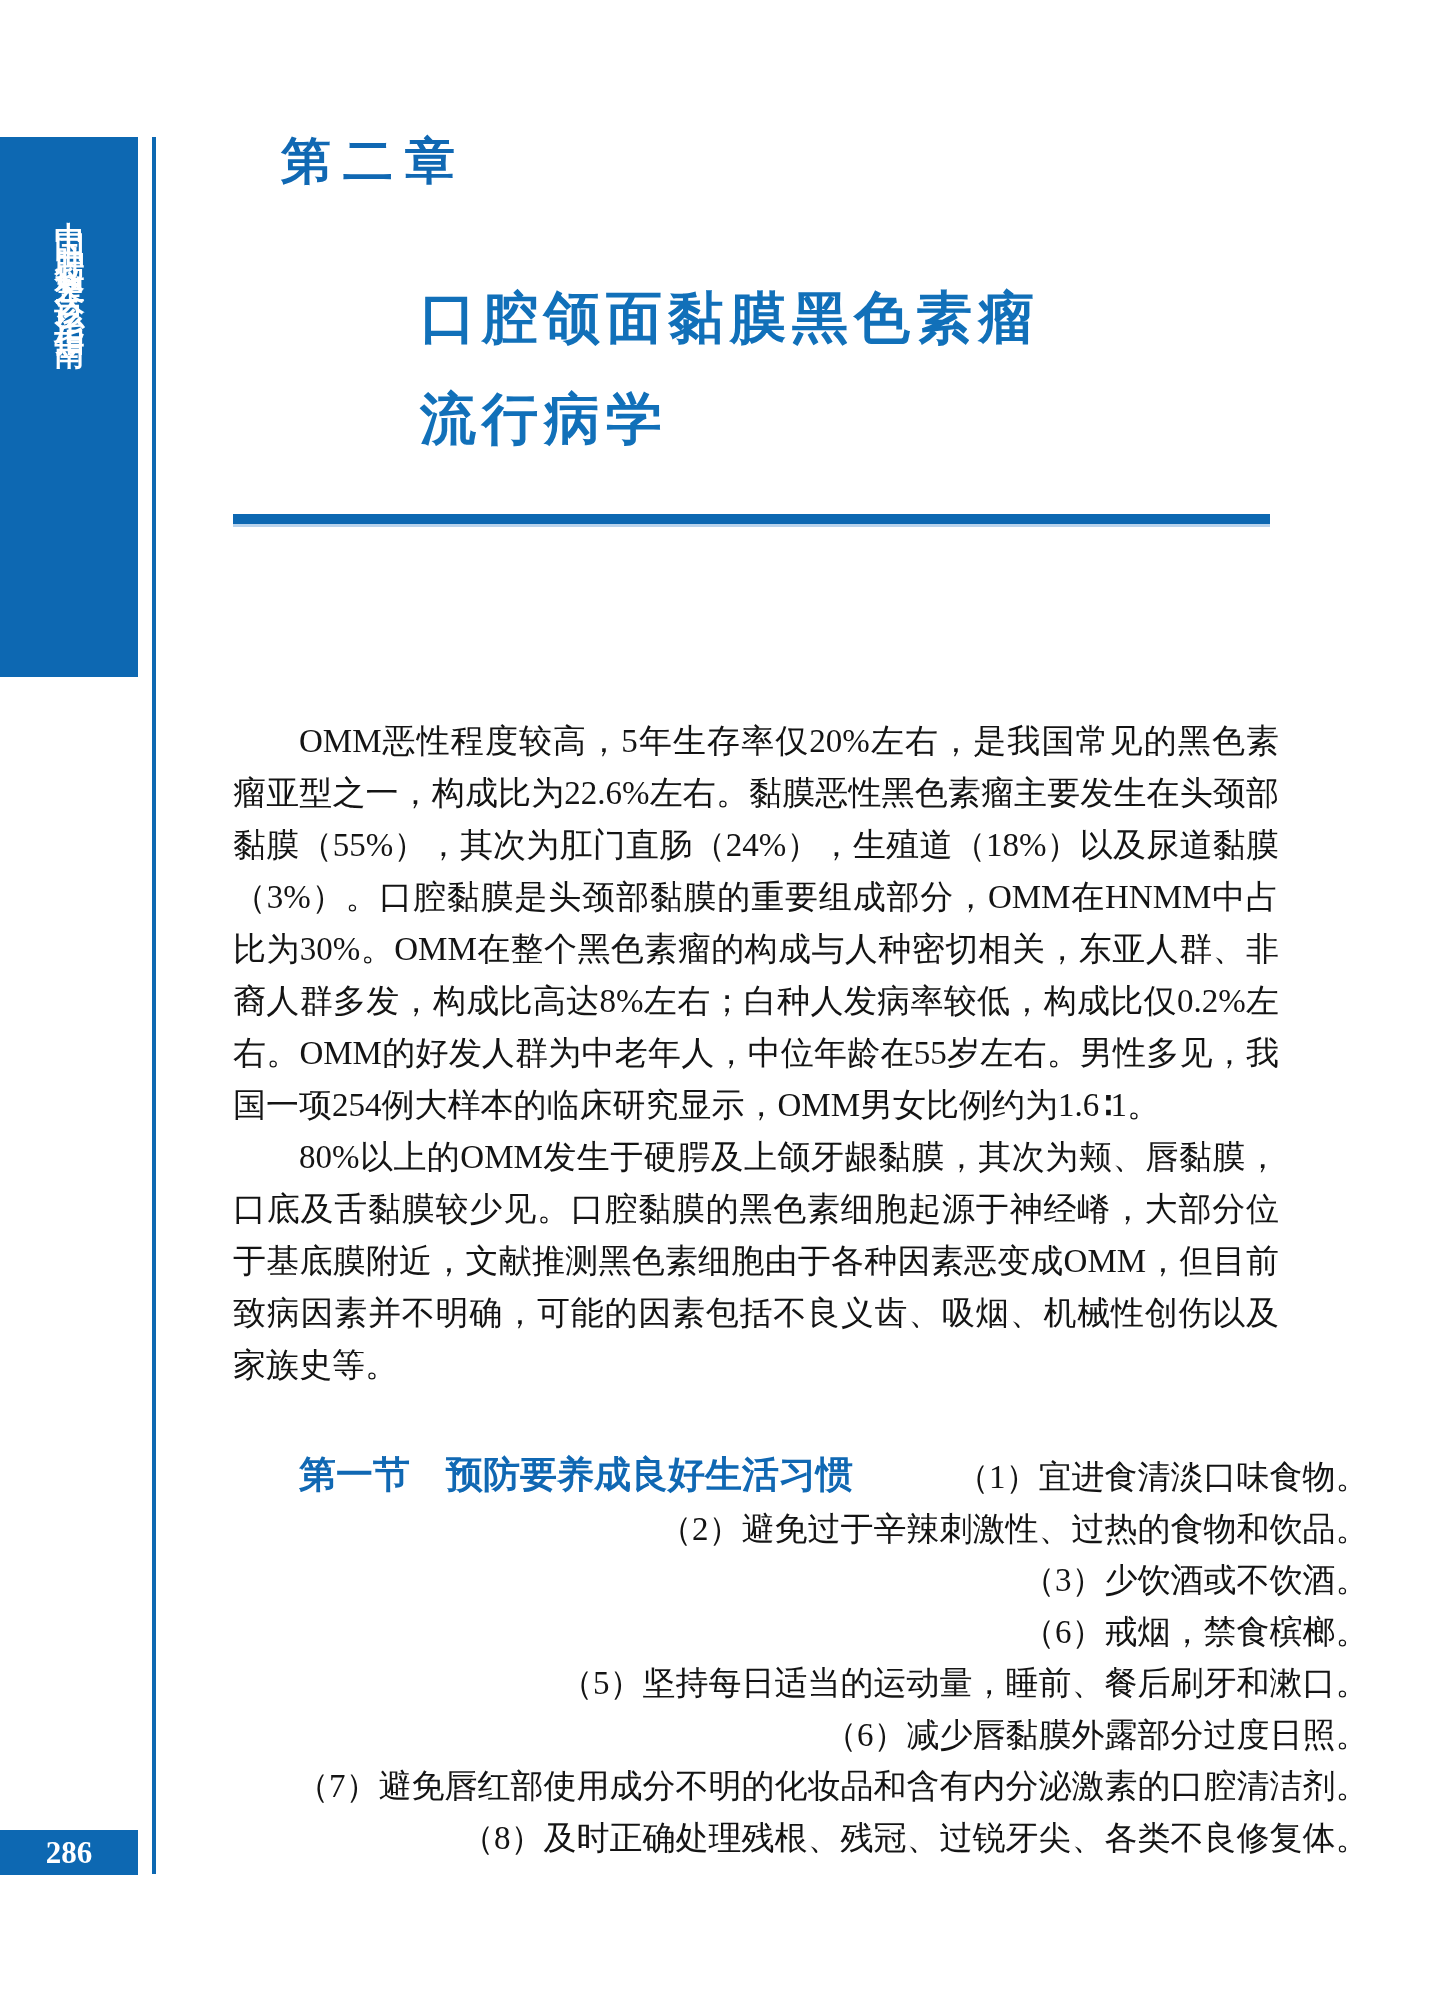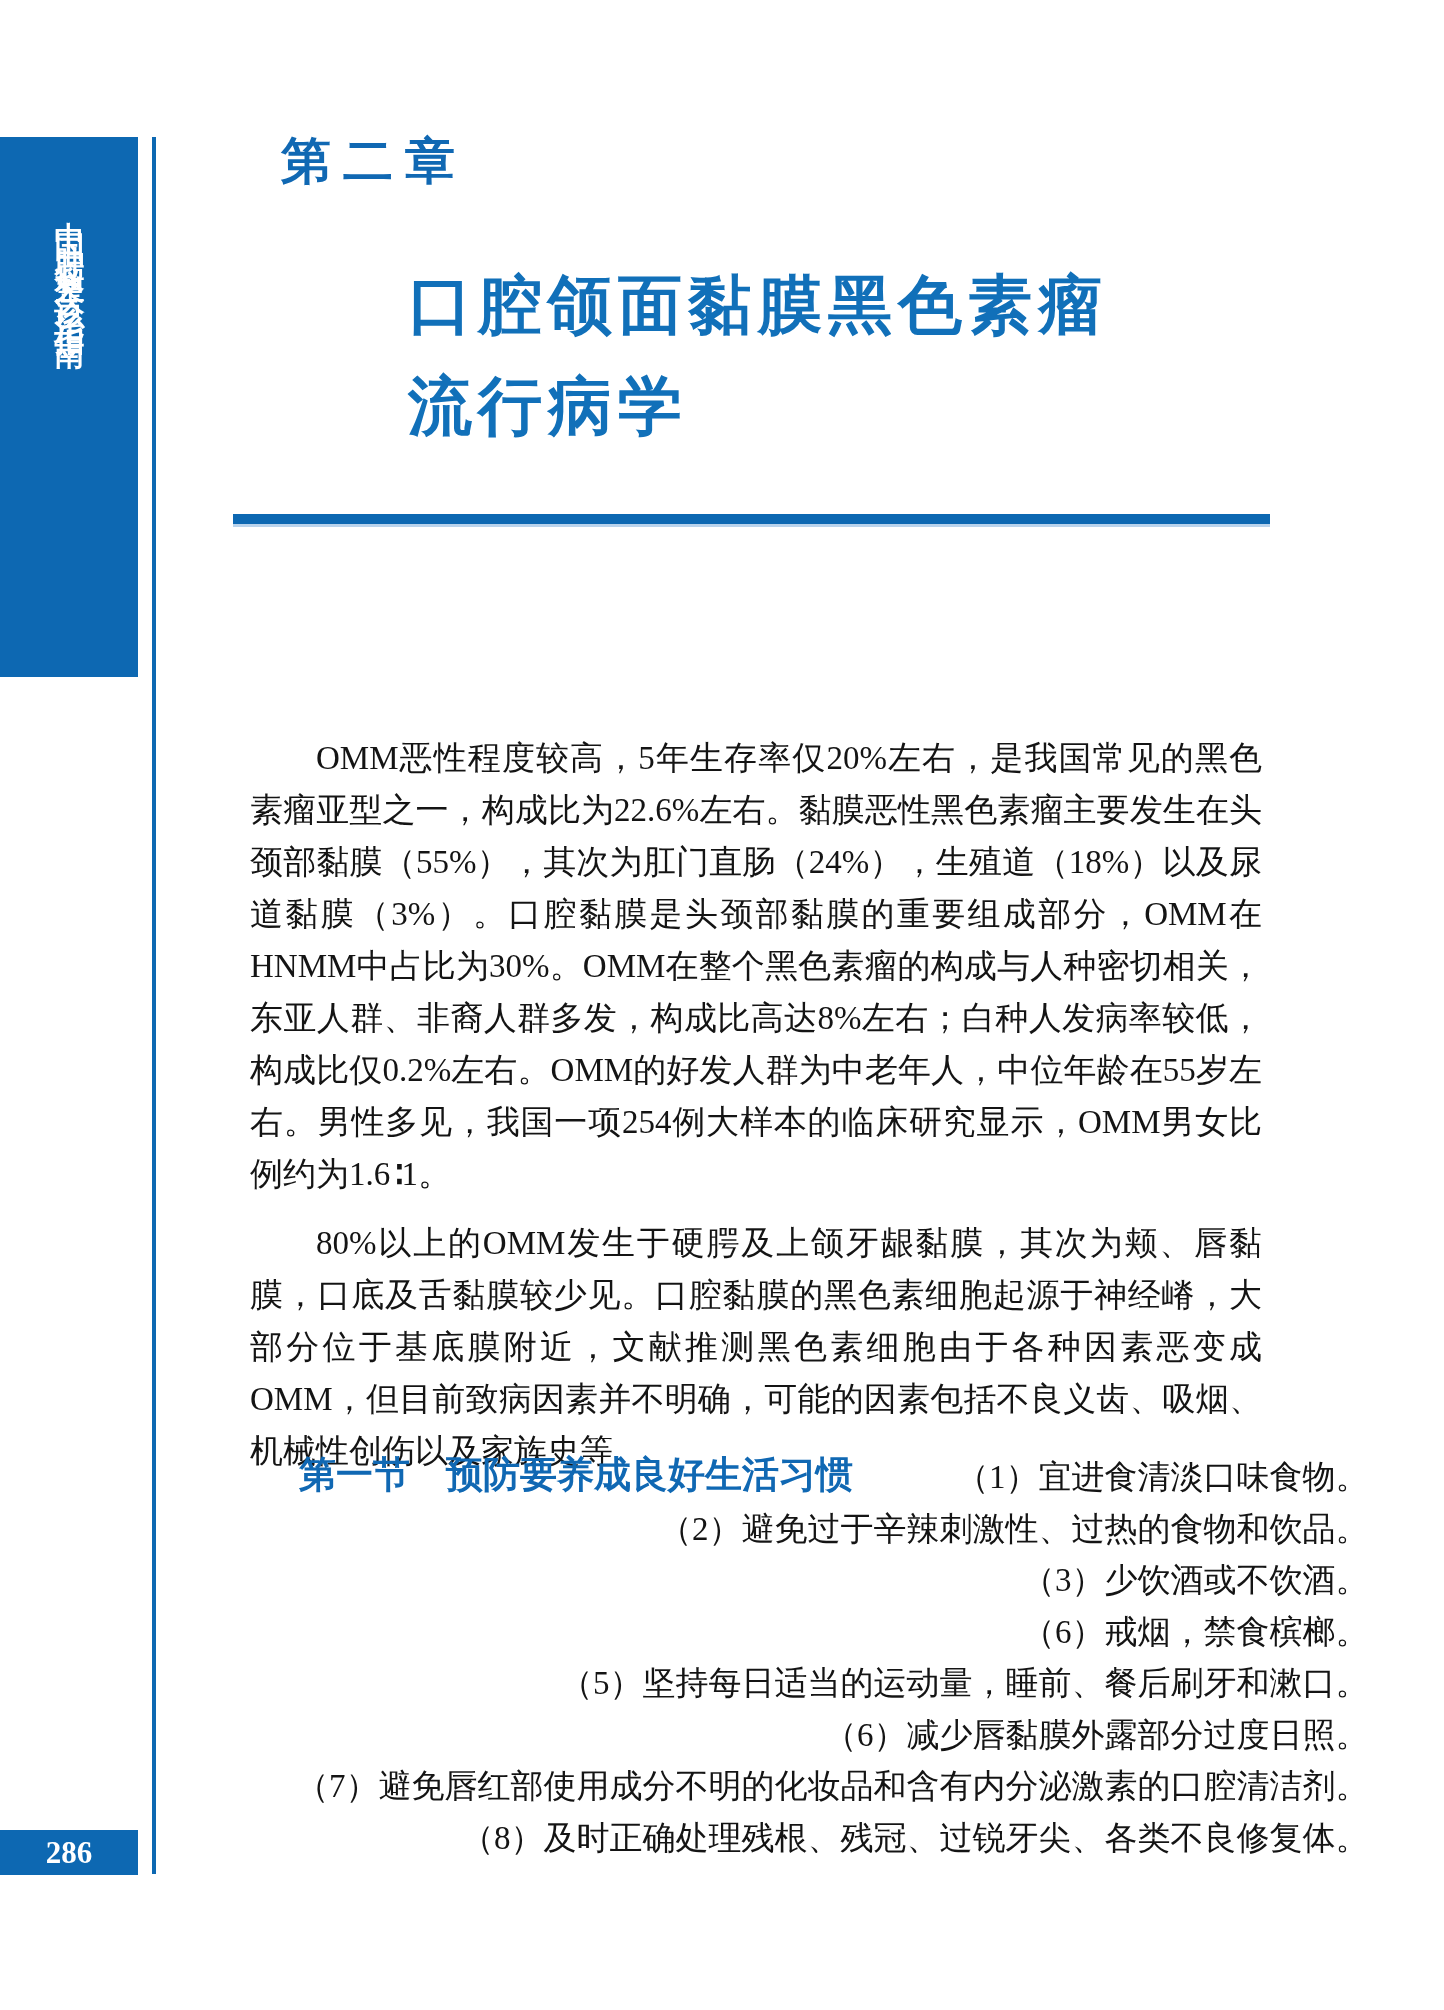--- a/index.html
+++ b/index.html
@@ -35,37 +35,37 @@
     font-family:"Liberation Serif","DejaVu Serif",serif;
     font-weight:bold;font-size:31px;
   }
   
   .chapter-label{
     position:absolute;left:233px;top:128px;
     font-family:"Liberation Sans","DejaVu Sans",sans-serif;
     font-weight:900;font-size:50px;color:#1068b3;letter-spacing:12px;margin-left:48px;
   }
   .chapter-title{
-    position:absolute;left:408px;top:255px;margin:0;
+    position:absolute;left:408px;top:255px;margin:12px;
     font-family:"Liberation Sans","DejaVu Sans",sans-serif;
-    font-weight:900;font-size:64px;line-height:101px;
+    font-weight:900;font-size:56px;line-height:101px;
     color:#1170b9;letter-spacing:6px;
   }
   .chapter-title .line{display:block;}
   .title-rule{
     position:absolute;left:233px;top:514px;width:1037px;height:10px;
     background:#0d68b2;border-bottom:3px solid #b9d3ec;
   }
   
   .body-text{
     position:absolute;left:233px;top:715px;width:1046px;
     font-size:33px;line-height:52px;color:#141414;
     text-align:justify;
   }
-  .body-text p{margin:17px;text-indent:2em;}
+  .body-text p{margin:0;text-indent:2em;}
   
   .section-heading{
     position:absolute;left:299px;top:1450px;margin:0;
     font-family:"Liberation Serif","DejaVu Serif",serif;
     font-weight:bold;font-size:37px;color:#1068b3;
     white-space:nowrap;
   }
   .section-heading .gap{display:inline-block;width:36px;}
   
   .list{

